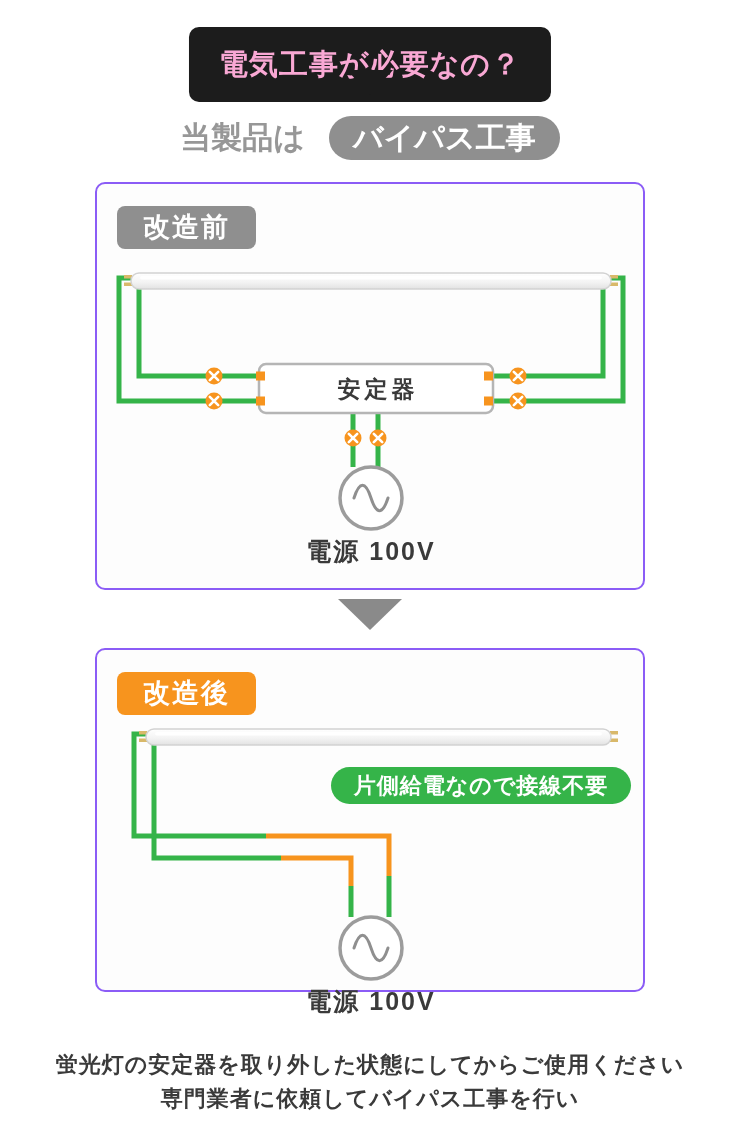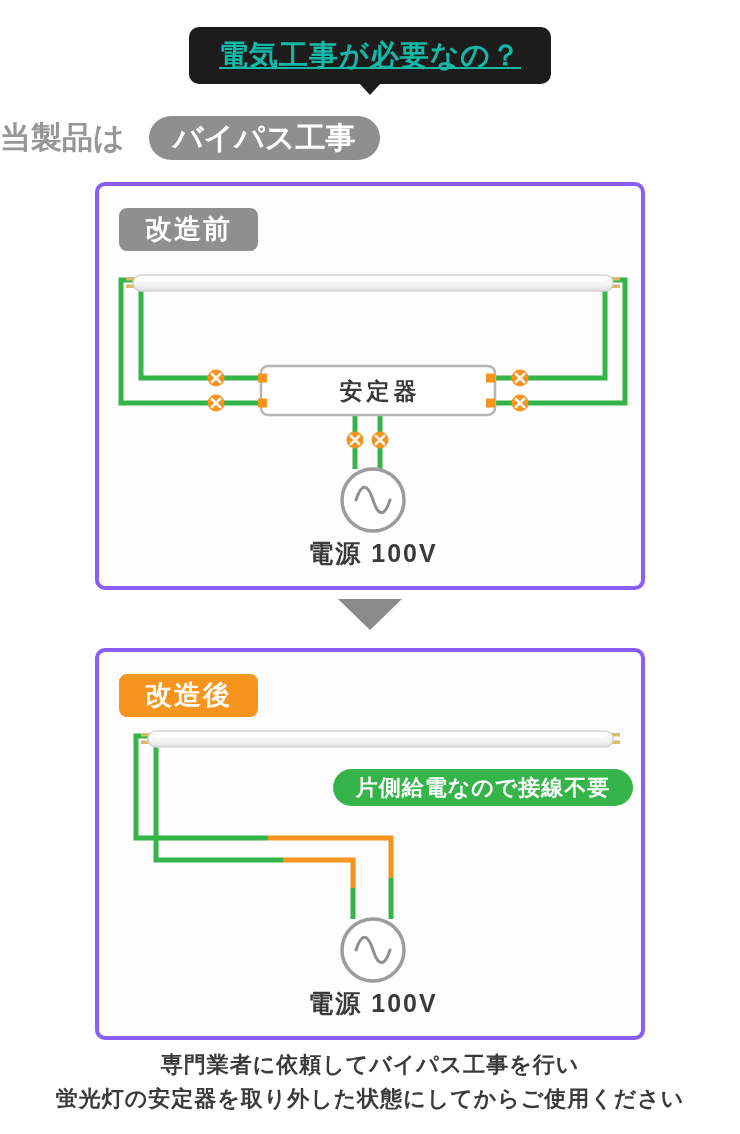--- a/index.html
+++ b/index.html
@@ -9,35 +9,35 @@
     --orange:#f7941e;
     --green:#35b449;
     --wire-gray:#9c9c9c;
     --dark-text:#3a3a3a;
   }
   *{box-sizing:border-box;}
   body{margin:0;background:#ffffff;font-family:"Liberation Sans","DejaVu Sans",sans-serif;}
   .page{position:relative;width:740px;height:1134px;background:#ffffff;overflow:hidden;}
 
   .top-badge{position:absolute;top:27px;left:50%;transform:translateX(-50%);
-    background:var(--black);color:#14b8a6;font-weight:bold;font-size:29px;line-height:1;
-    padding:14px 30px;border-radius:10px;letter-spacing:1px;white-space:nowrap;text-decoration:underline;}
+    background:var(--black);color:#f9a8d4;font-weight:bold;font-size:29px;line-height:1;
+    padding:23px 30px;border-radius:10px;letter-spacing:1px;white-space:nowrap;}
   .top-arrow{position:absolute;top:70px;left:50%;transform:translateX(-50%);
     width:0;height:0;border-left:23px solid transparent;border-right:23px solid transparent;
     border-top:25px solid var(--black);}
 
-  .headline{position:absolute;top:116px;left:0;right:0;display:flex;justify-content:flex-start;
+  .headline{position:absolute;top:116px;left:0;right:0;display:flex;justify-content:center;
     align-items:center;gap:24px;color:var(--gray-text);font-weight:bold;font-size:31px;white-space:nowrap;}
   .headline .pill{background:var(--gray-badge);color:#fff;border-radius:999px;
     padding:7px 24px;font-size:30px;line-height:1;}
 
   .panel{position:absolute;left:95px;width:550px;background:#fdfdfd;
-    border:4px solid #8b5cf6;border-radius:10px;}
+    border:2px solid #8b5cf6;border-radius:10px;}
   .panel1{top:182px;height:408px;}
-  .panel2{top:648px;height:392px;}
+  .panel2{top:648px;height:344px;}
   .panel svg{position:absolute;left:-1px;top:-1px;}
 
   .panel-badge{position:absolute;top:22px;left:20px;color:#fff;font-weight:bold;font-size:27px;
     line-height:1;padding:8px 26px;border-radius:8px;letter-spacing:2px;white-space:nowrap;z-index:2;}
   .panel-badge.gray{background:var(--gray-badge);}
   .panel-badge.orange{background:var(--orange);}
 
   .separator{position:absolute;top:599px;left:50%;transform:translateX(-50%);
     width:0;height:0;border-left:32px solid transparent;border-right:32px solid transparent;
     border-top:31px solid #8a8a8a;}
@@ -185,17 +185,17 @@
 
       <g>
         <circle class="power" cx="275" cy="299" r="31"></circle>
         <path class="sine" d="M258 299 c5.5 -17 11.5 -17 17 0 c5.5 17 11.5 17 17 0"></path>
       </g>
       <text class="power-label" x="275" y="361">電源 100V</text>
     </svg>
   </section>
 
   <div class="footnote">
+    <div>蛍光灯の安定器を取り外した状態にしてからご使用ください</div>
     <div>専門業者に依頼してバイパス工事を行い</div>
-    <div>蛍光灯の安定器を取り外した状態にしてからご使用ください</div>
   </div>
 
 </div>
 
 </body></html>

